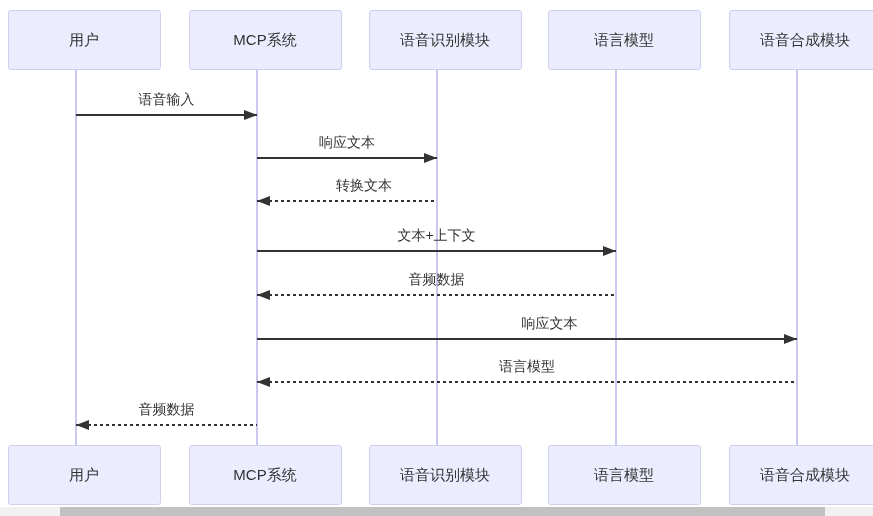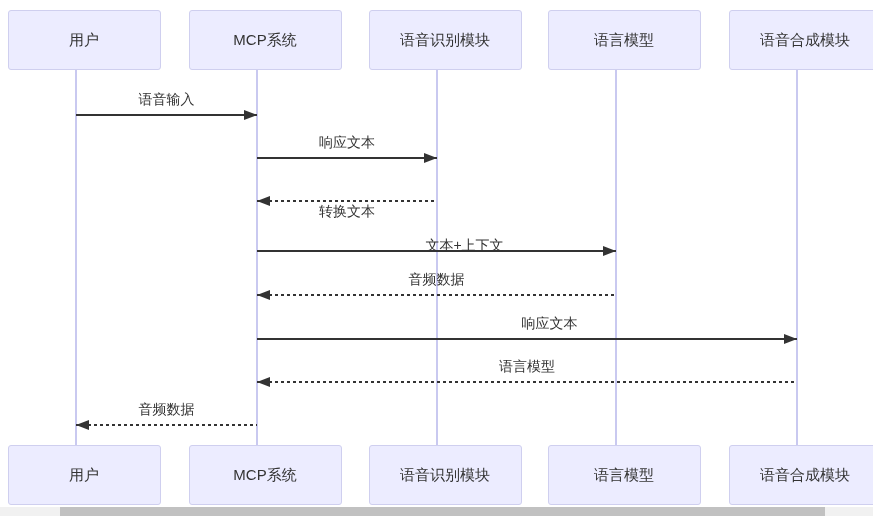--- a/index.html
+++ b/index.html
@@ -46,24 +46,24 @@
     </div>
   <div id="messages">
       <div class="msg-line solid" style="left: 76px; top: 114px; width: 181px;"></div>
       <div class="arrow-head right" style="left: 244px; top: 110px;"></div>
       <div class="msg-label" style="left: 166.5px; top: 91px;">语音输入</div>
       <div class="msg-line solid" style="left: 257px; top: 157px; width: 180px;"></div>
       <div class="arrow-head right" style="left: 424px; top: 153px;"></div>
       <div class="msg-label" style="left: 347px; top: 134px;">响应文本</div>
       <div class="msg-line dashed" style="left: 257px; top: 200px; width: 180px;"></div>
       <div class="arrow-head left" style="left: 257px; top: 196px;"></div>
-      <div class="msg-label" style="left: 347px; top: 177px; margin-top: 26px;">转换文本</div>
+      <div class="msg-label" style="left: 364px; top: 177px;">转换文本</div>
       <div class="msg-line solid" style="left: 257px; top: 250px; width: 359px;"></div>
       <div class="arrow-head right" style="left: 603px; top: 246px;"></div>
-      <div class="msg-label" style="left: 436.5px; top: 237px; margin-left: 28px;">文本+上下文</div>
+      <div class="msg-label" style="left: 436.5px; top: 227px;">文本+上下文</div>
       <div class="msg-line dashed" style="left: 257px; top: 294px; width: 359px;"></div>
       <div class="arrow-head left" style="left: 257px; top: 290px;"></div>
       <div class="msg-label" style="left: 436.5px; top: 271px;">音频数据</div>
       <div class="msg-line solid" style="left: 257px; top: 338px; width: 540px;"></div>
       <div class="arrow-head right" style="left: 784px; top: 334px;"></div>
       <div class="msg-label" style="left: 527px; top: 315px; padding-left: 45px;">响应文本</div>
       <div class="msg-line dashed" style="left: 257px; top: 381px; width: 540px;"></div>
       <div class="arrow-head left" style="left: 257px; top: 377px;"></div>
       <div class="msg-label" style="left: 527px; top: 358px;">语言模型</div>
       <div class="msg-line dashed" style="left: 76px; top: 424px; width: 181px;"></div>

